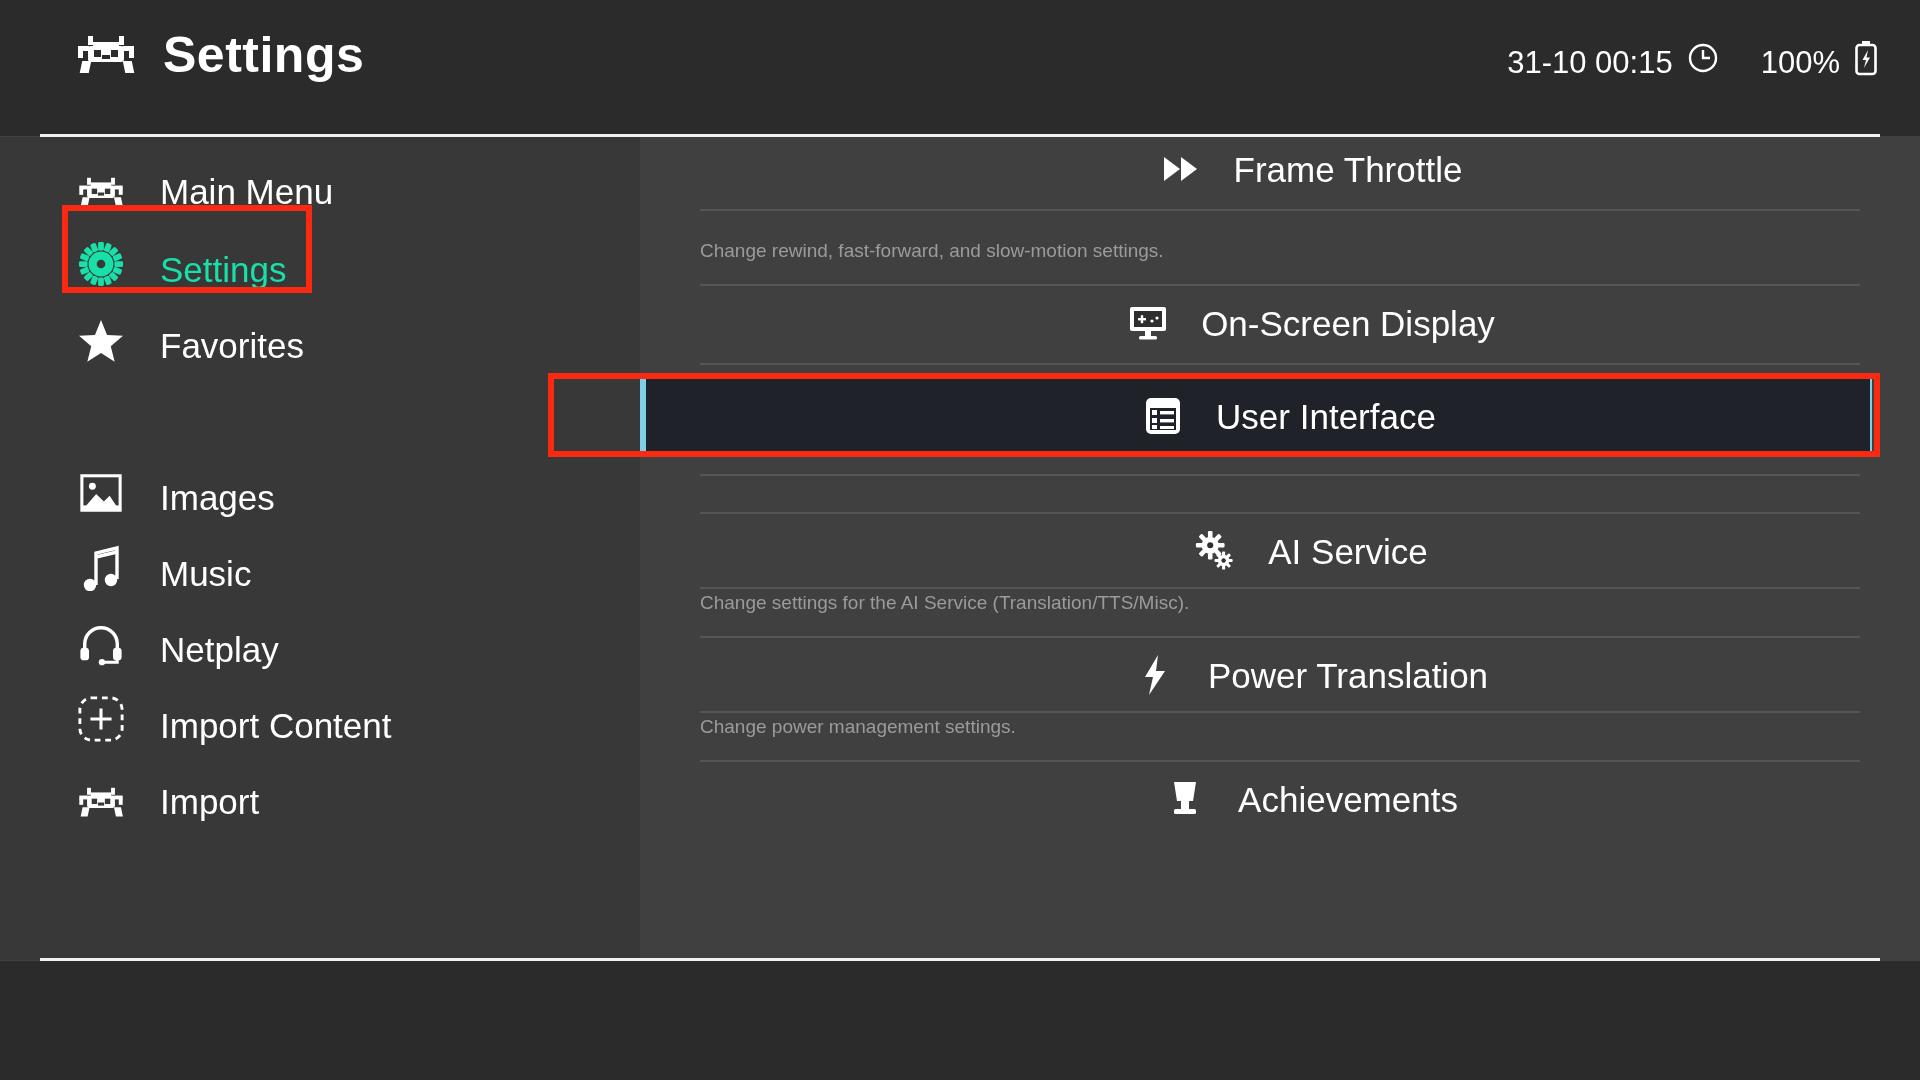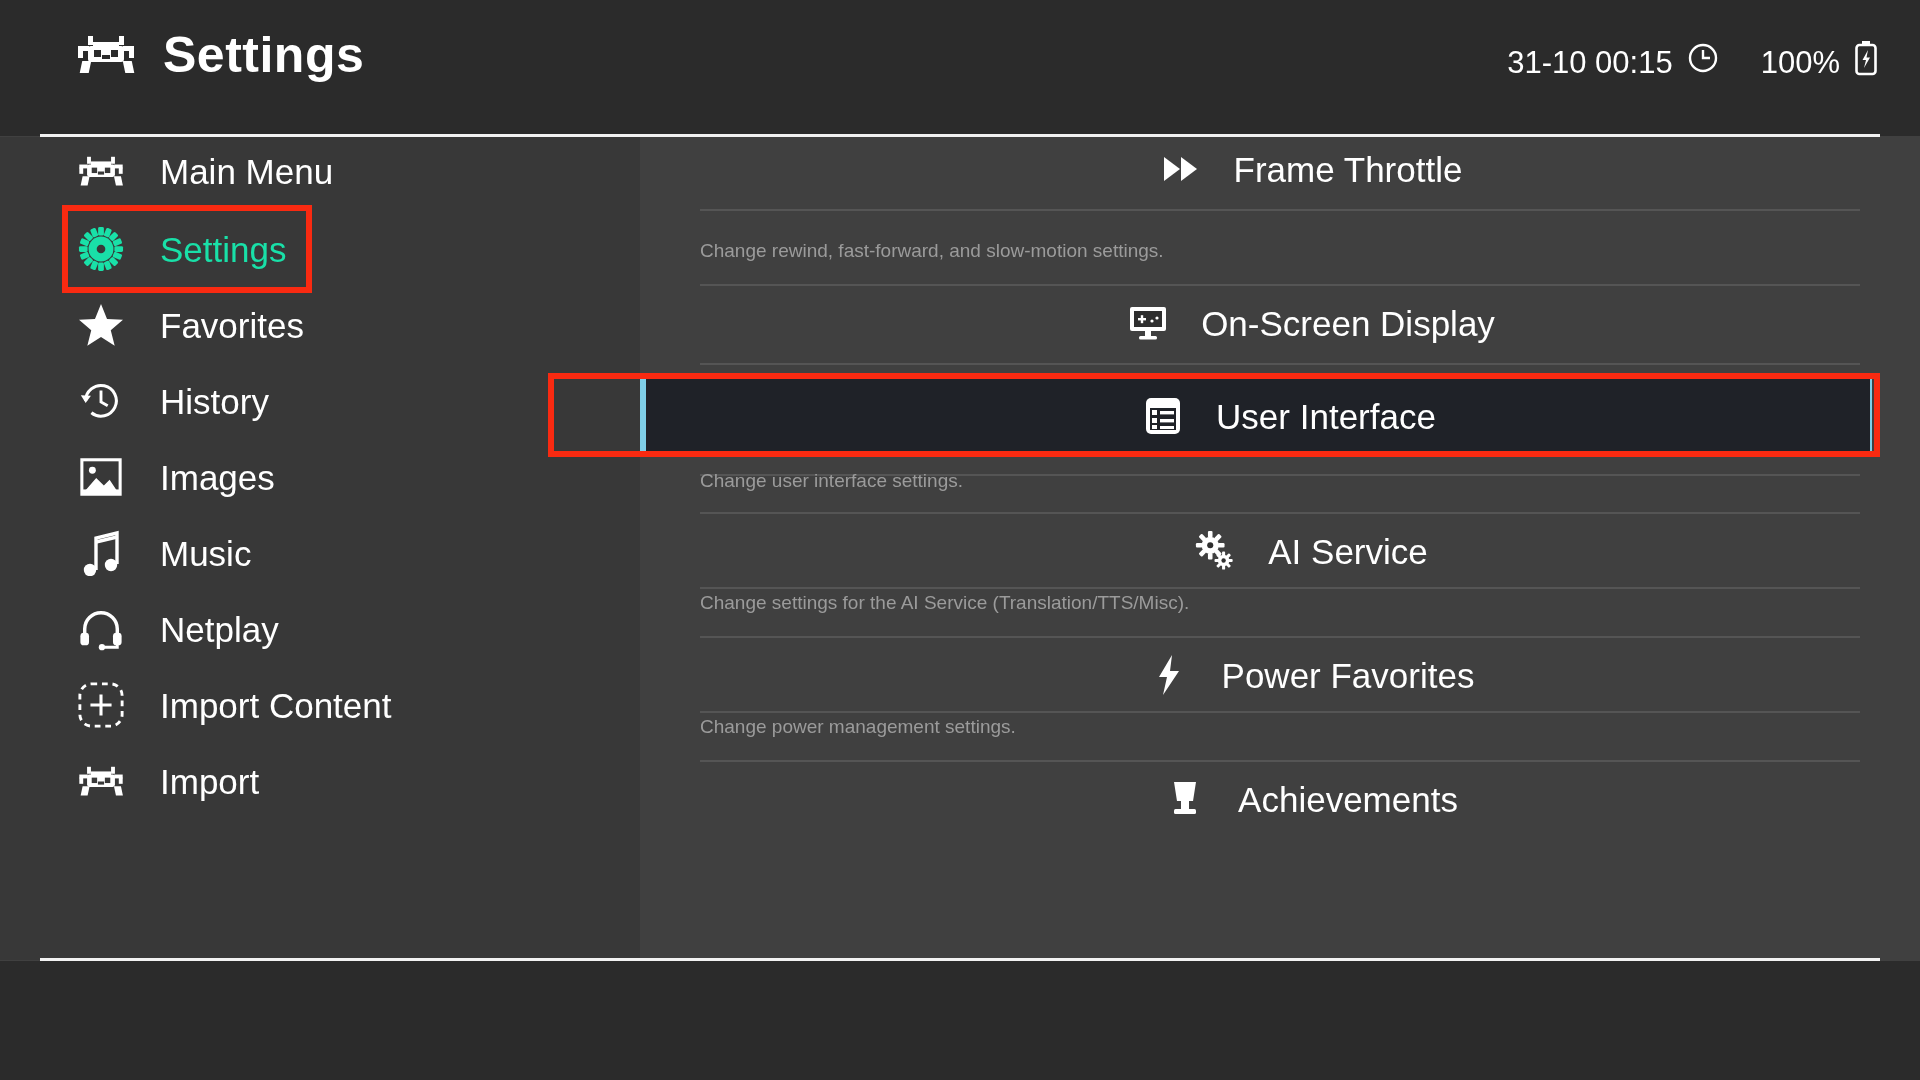--- a/index.html
+++ b/index.html
@@ -45,21 +45,21 @@
   
   #sidebar {
     position: absolute; left: 0; top: 137px;
     width: 640px; height: 823px;
     background: #383838;
     overflow: hidden;
   }
   .side-item {
     position: absolute; left: 0;
     width: 640px; height: 76px;
-    display: flex; align-items: center;
+    display: flex; align-items: flex-end;
   }
   .side-icon {
     width: 58px; margin-left: 72px;
     display: flex; align-items: center; justify-content: center;
     flex: 0 0 58px;
   }
   .side-label {
     margin-left: 30px;
     font-size: 35px; color: #ffffff;
     white-space: nowrap; line-height: 1;
@@ -234,30 +234,20 @@
 
     <div class="side-item" style="top:150px">
       <span class="side-icon">
         <svg width="46" height="44" viewBox="0 0 48 46">
           <path d="M24 1 L30.3 16.6 L47 17.6 L34.2 28.4 L38.3 44.6 L24 35.5 L9.7 44.6 L13.8 28.4 L1 17.6 L17.7 16.6 Z" fill="#ffffff"></path>
         </svg>
       </span>
       <span class="side-label">Favorites</span>
     </div>
 
-    <div class="side-item" style="top:226px">
-      <span class="side-icon">
-        <svg width="46" height="46" viewBox="0 0 48 48">
-          <path d="M8 24 A16 16 0 1 1 14 36.3" fill="none" stroke="#fff" stroke-width="3.2"></path>
-          <path d="M3 18 L8 26 L13.5 18.5 Z" fill="#fff"></path>
-          <path d="M24 13 L24 25 L31 29" fill="none" stroke="#fff" stroke-width="3"></path>
-        </svg>
-      </span>
-      <span class="side-label">History</span>
-    </div>
 
     <div class="side-item" style="top:302px">
       <span class="side-icon">
         <svg width="44" height="44" viewBox="0 0 46 46">
           <rect x="3" y="5" width="40" height="36" fill="none" stroke="#fff" stroke-width="3.2"></rect>
           <circle cx="14" cy="16" r="3.6" fill="#fff"></circle>
           <path d="M6 38 L18 24 L26 32 L32 26 L40 38 Z" fill="#fff"></path>
           <rect x="3" y="36" width="40" height="5" fill="#fff"></rect>
         </svg>
       </span>
@@ -370,21 +360,20 @@
             <rect x="8" y="22" width="5" height="5" fill="#fff"></rect>
             <rect x="8" y="29" width="5" height="4" fill="#fff"></rect>
             <rect x="16" y="15" width="14" height="3.4" fill="#fff"></rect>
             <rect x="16" y="23" width="14" height="3.4" fill="#fff"></rect>
             <rect x="16" y="30" width="14" height="3" fill="#fff"></rect>
           </svg>
         </span>
         <span class="entry-label">User Interface</span>
       </div>
     </div>
-    <div class="entry-desc" style="top:325px">Change user interface settings.</div>
     <div class="sep" style="top:375px"></div>
 
     <div class="entry-title" style="top:378px">
       <span class="entry-icon">
         <svg width="42" height="42" viewBox="0 0 44 44">
           <g fill="#ffffff">
             <circle cx="17" cy="16" r="9"></circle>
             <rect x="14.6" y="1" width="4.8" height="7" rx="1.2"></rect>
             <rect x="14.6" y="24" width="4.8" height="7" rx="1.2"></rect>
             <rect x="2" y="13.6" width="7" height="4.8" rx="1.2"></rect>
@@ -414,21 +403,21 @@
     <div class="sep" style="top:450px"></div>
     <div class="entry-desc" style="top:447px">Change settings for the AI Service (Translation/TTS/Misc).</div>
     <div class="sep" style="top:499px"></div>
 
     <div class="entry-title" style="top:502px">
       <span class="entry-icon">
         <svg width="28" height="42" viewBox="0 0 28 42">
           <path d="M17 1 L4 23 L12 23 L8 41 L24 17 L15 17 Z" fill="#fff"></path>
         </svg>
       </span>
-      <span class="entry-label">Power Favorites</span>
+      <span class="entry-label">Power Translation</span>
     </div>
     <div class="sep" style="top:574px"></div>
     <div class="entry-desc" style="top:571px">Change power management settings.</div>
     <div class="sep" style="top:623px"></div>
 
     <div class="entry-title" style="top:626px">
       <span class="entry-icon">
         <svg width="40" height="40" viewBox="0 0 40 40">
           <path d="M9 3 L31 3 L28 22 L12 22 Z" fill="#fff"></path>
           <rect x="16" y="22" width="8" height="8" fill="#fff"></rect>

